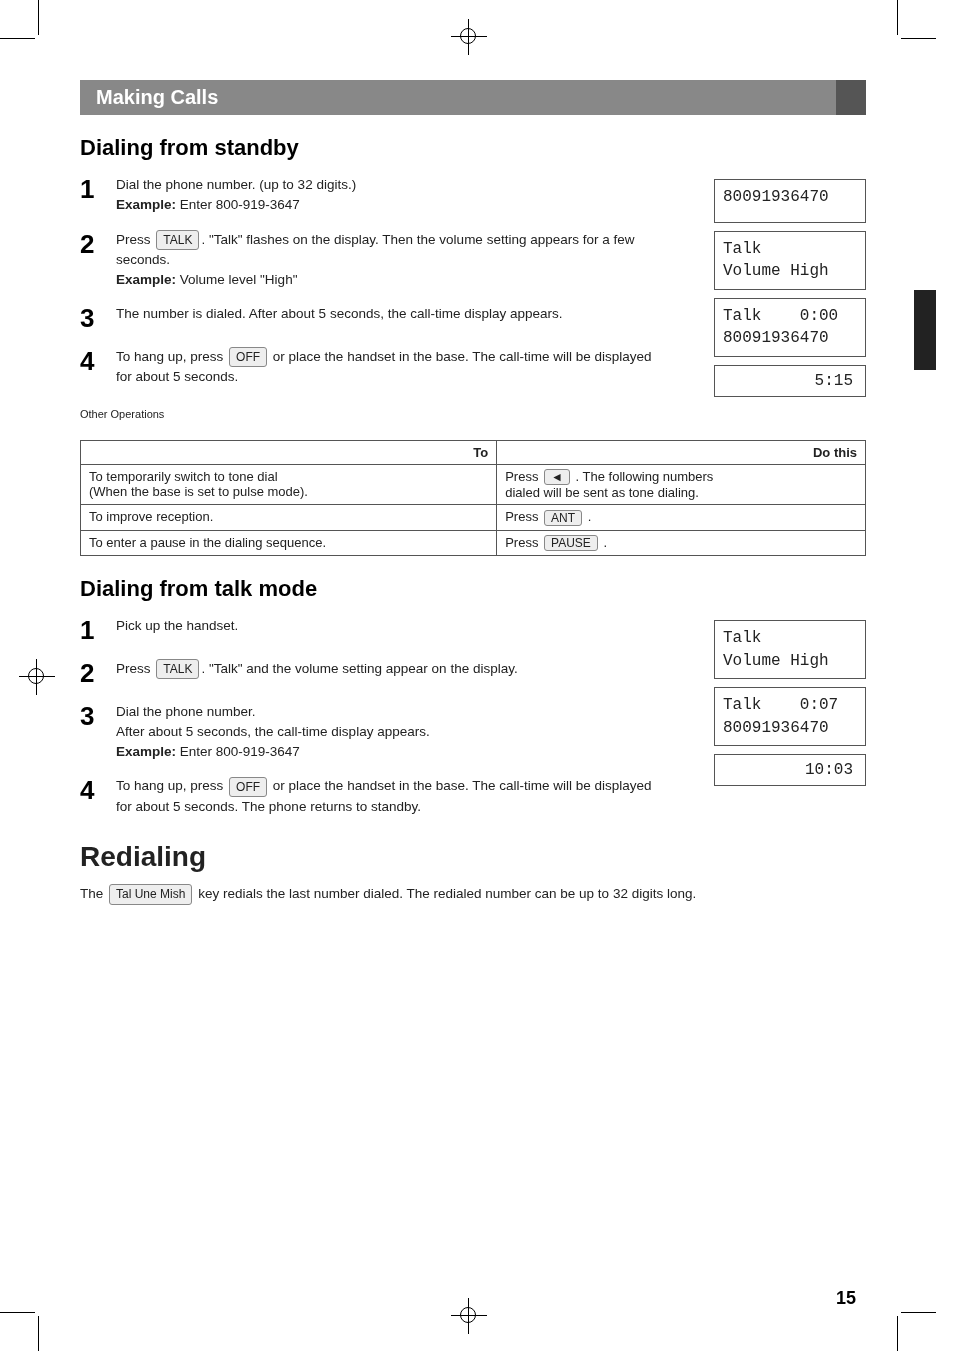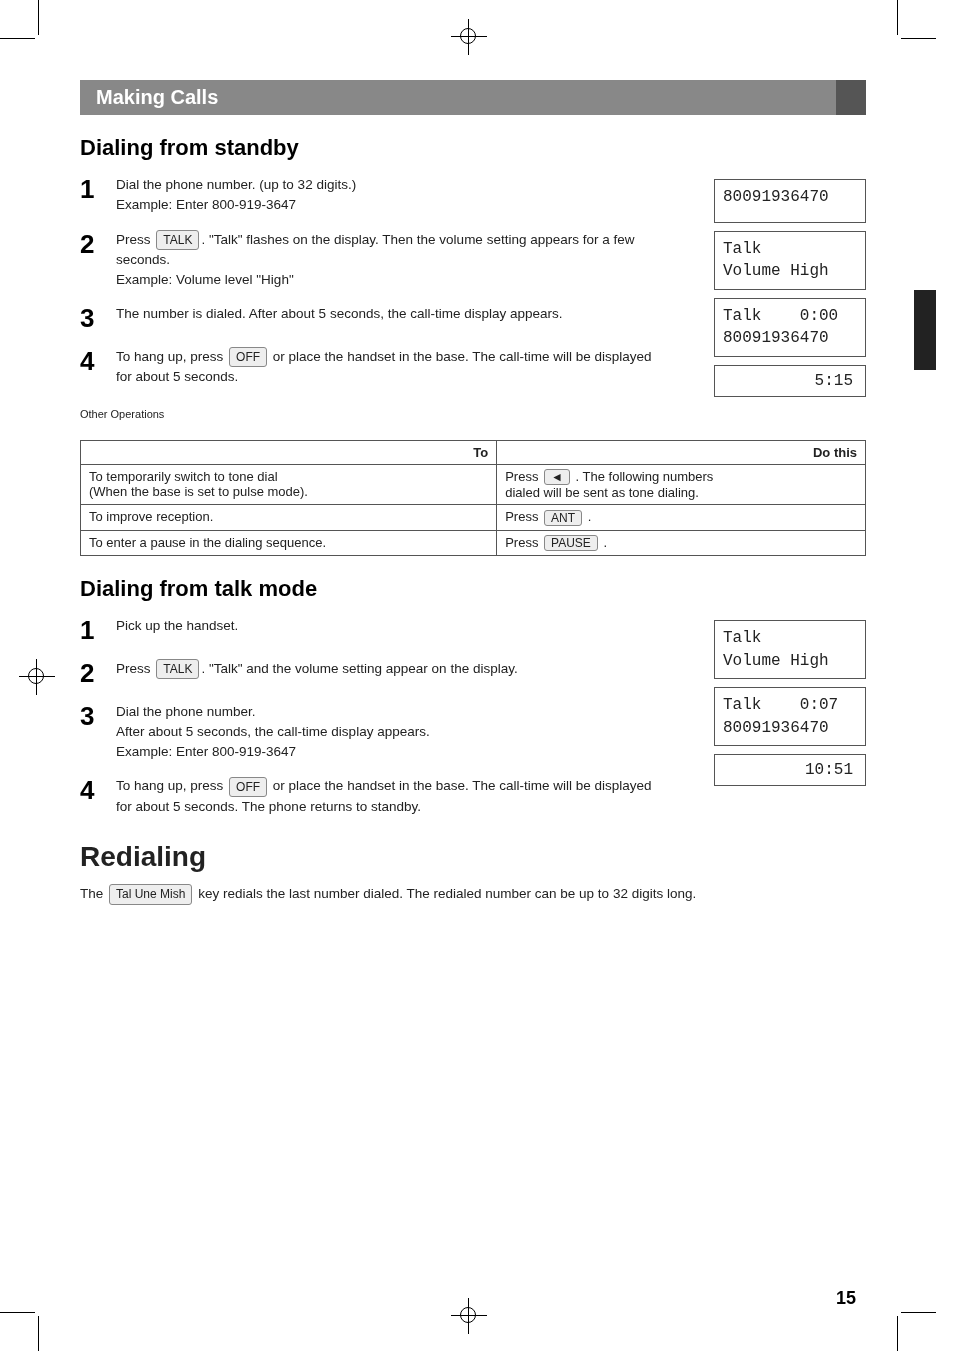--- a/index.html
+++ b/index.html
@@ -112,21 +112,21 @@
       min-width: 30px;
       margin-right: 6px;
       line-height: 1.1;
       color: #000;
     }
     .step-content {
       flex: 1;
       font-size: 13.5px;
       line-height: 1.5;
     }
-    .step-content b { font-weight: normal; }
+    .step-content b { font-weight: bold; }
 
     
     .two-col {
       display: flex;
       gap: 20px;
       margin-bottom: 6px;
     }
     .steps-col {
       flex: 1;
     }
@@ -353,21 +353,21 @@
             To hang up, press <span class="key-placeholder">OFF</span> or place the handset in the base. The call-time will be displayed for about 5 seconds. The phone returns to standby.
           </div>
         </div>
       </div>
 
       <div class="displays-col">
         <div class="lcd-box">Talk
 Volume High</div>
         <div class="lcd-box">Talk    0:07
 80091936470</div>
-        <div class="lcd-box single" style="text-align:right; padding-right:12px;">10:51</div>
+        <div class="lcd-box single" style="text-align:right; padding-right:12px;">10:03</div>
       </div>
     </div>
   </div>
 
   <div class="redialing-section">
     <div class="redialing-title">Redialing</div>
     <div class="redialing-text">
       The <span class="key-placeholder">Tal Une Mish</span> key redials the last number dialed. The redialed number can be up to 32 digits long.
     </div>
   </div>

